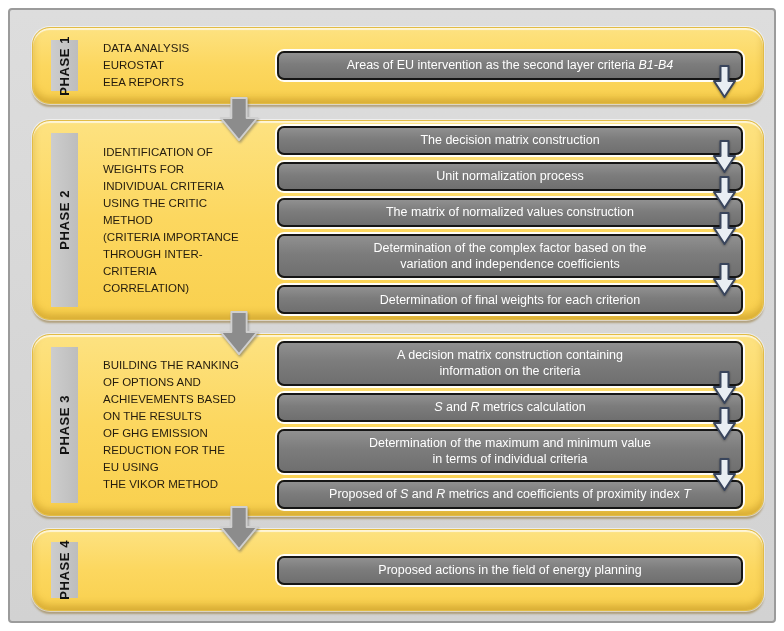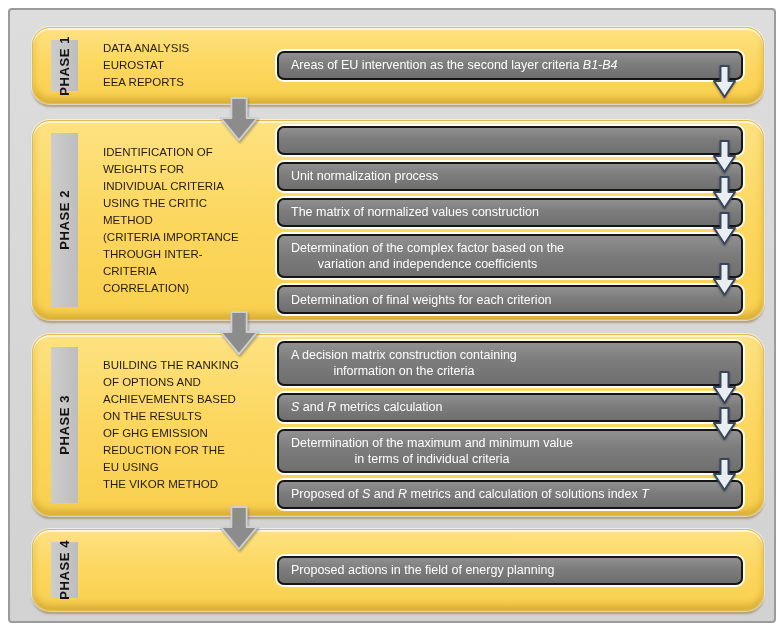--- a/index.html
+++ b/index.html
@@ -42,22 +42,22 @@
   .steps{
     position:absolute;left:244px;top:0;bottom:0;width:466px;
     display:flex;flex-direction:column;justify-content:center;gap:7px;
   }
   .step{
     position:relative;box-sizing:border-box;min-height:29px;
     background:linear-gradient(180deg,#909090 0%,#7c7c7c 45%,#6f6f6f 100%);
     border:2px solid #151515;border-radius:7px;
     box-shadow:0 0 0 2px rgba(255,255,255,.95);
     color:#ffffff;font-size:12.5px;line-height:1.3;
-    display:flex;align-items:center;text-align:center;
-    padding:4px 12px;white-space:pre-line;
+    display:flex;align-items:center;justify-content:center;text-align:center;
+    padding:4px 20px;white-space:pre-line;
   }
   .step-text i{font-style:italic;}
   .step-arrow{
     position:absolute;right:5px;bottom:-20px;width:23px;height:33px;z-index:6;
     filter:drop-shadow(0 1px 1px rgba(0,0,0,.35));
   }
   .big-arrow{
     position:absolute;left:209px;width:40px;height:44px;z-index:7;
     filter:drop-shadow(1px 2px 1px rgba(90,90,90,.5));
   }
@@ -89,21 +89,21 @@
       <div class="phase-desc">IDENTIFICATION OF
 WEIGHTS FOR
 INDIVIDUAL CRITERIA
 USING THE CRITIC
 METHOD
 (CRITERIA IMPORTANCE
 THROUGH INTER-
 CRITERIA
 CORRELATION)</div>
       <div class="steps">
-          <div class="step"><svg class="step-arrow" viewBox="0 0 23 33">
+          <div class="step"><span class="step-text"><span>The decision matrix construction</span></span><svg class="step-arrow" viewBox="0 0 23 33">
               <polygon points="7.5,1 15.5,1 15.5,16 22,16 11.5,32 1,16 7.5,16" fill="#e9eef3" stroke="#39455c" stroke-width="2" stroke-linejoin="round"></polygon>
             </svg></div>
           <div class="step"><span class="step-text"><span>Unit normalization process</span></span><svg class="step-arrow" viewBox="0 0 23 33">
               <polygon points="7.5,1 15.5,1 15.5,16 22,16 11.5,32 1,16 7.5,16" fill="#e9eef3" stroke="#39455c" stroke-width="2" stroke-linejoin="round"></polygon>
             </svg></div>
           <div class="step"><span class="step-text"><span>The matrix of normalized values construction</span></span><svg class="step-arrow" viewBox="0 0 23 33">
               <polygon points="7.5,1 15.5,1 15.5,16 22,16 11.5,32 1,16 7.5,16" fill="#e9eef3" stroke="#39455c" stroke-width="2" stroke-linejoin="round"></polygon>
             </svg></div>
           <div class="step"><span class="step-text"><span>Determination of the complex factor based on the
 variation and independence coefficients</span></span><svg class="step-arrow" viewBox="0 0 23 33">
@@ -130,21 +130,21 @@
 information on the criteria</span></span><svg class="step-arrow" viewBox="0 0 23 33">
               <polygon points="7.5,1 15.5,1 15.5,16 22,16 11.5,32 1,16 7.5,16" fill="#e9eef3" stroke="#39455c" stroke-width="2" stroke-linejoin="round"></polygon>
             </svg></div>
           <div class="step"><span class="step-text"><i>S</i><span> and </span><i>R</i><span> metrics calculation</span></span><svg class="step-arrow" viewBox="0 0 23 33">
               <polygon points="7.5,1 15.5,1 15.5,16 22,16 11.5,32 1,16 7.5,16" fill="#e9eef3" stroke="#39455c" stroke-width="2" stroke-linejoin="round"></polygon>
             </svg></div>
           <div class="step"><span class="step-text"><span>Determination of the maximum and minimum value
 in terms of individual criteria</span></span><svg class="step-arrow" viewBox="0 0 23 33">
               <polygon points="7.5,1 15.5,1 15.5,16 22,16 11.5,32 1,16 7.5,16" fill="#e9eef3" stroke="#39455c" stroke-width="2" stroke-linejoin="round"></polygon>
             </svg></div>
-          <div class="step"><span class="step-text"><span>Proposed of </span><i>S</i><span> and </span><i>R</i><span> metrics and calculation of solutions index </span><i>T</i></span></div>
+          <div class="step"><span class="step-text"><span>Proposed of </span><i>S</i><span> and </span><i>R</i><span> metrics and coefficients of proximity index </span><i>T</i></span></div>
         </div>
     </section>
 
     <section class="phase-row" style="top:519px;height:82px">
       <div class="phase-strip">
         <span class="phase-label">PHASE 4</span>
       </div>
       <div class="steps">
           <div class="step"><span class="step-text"><span>Proposed actions in the field of energy planning</span></span></div>
         </div>

